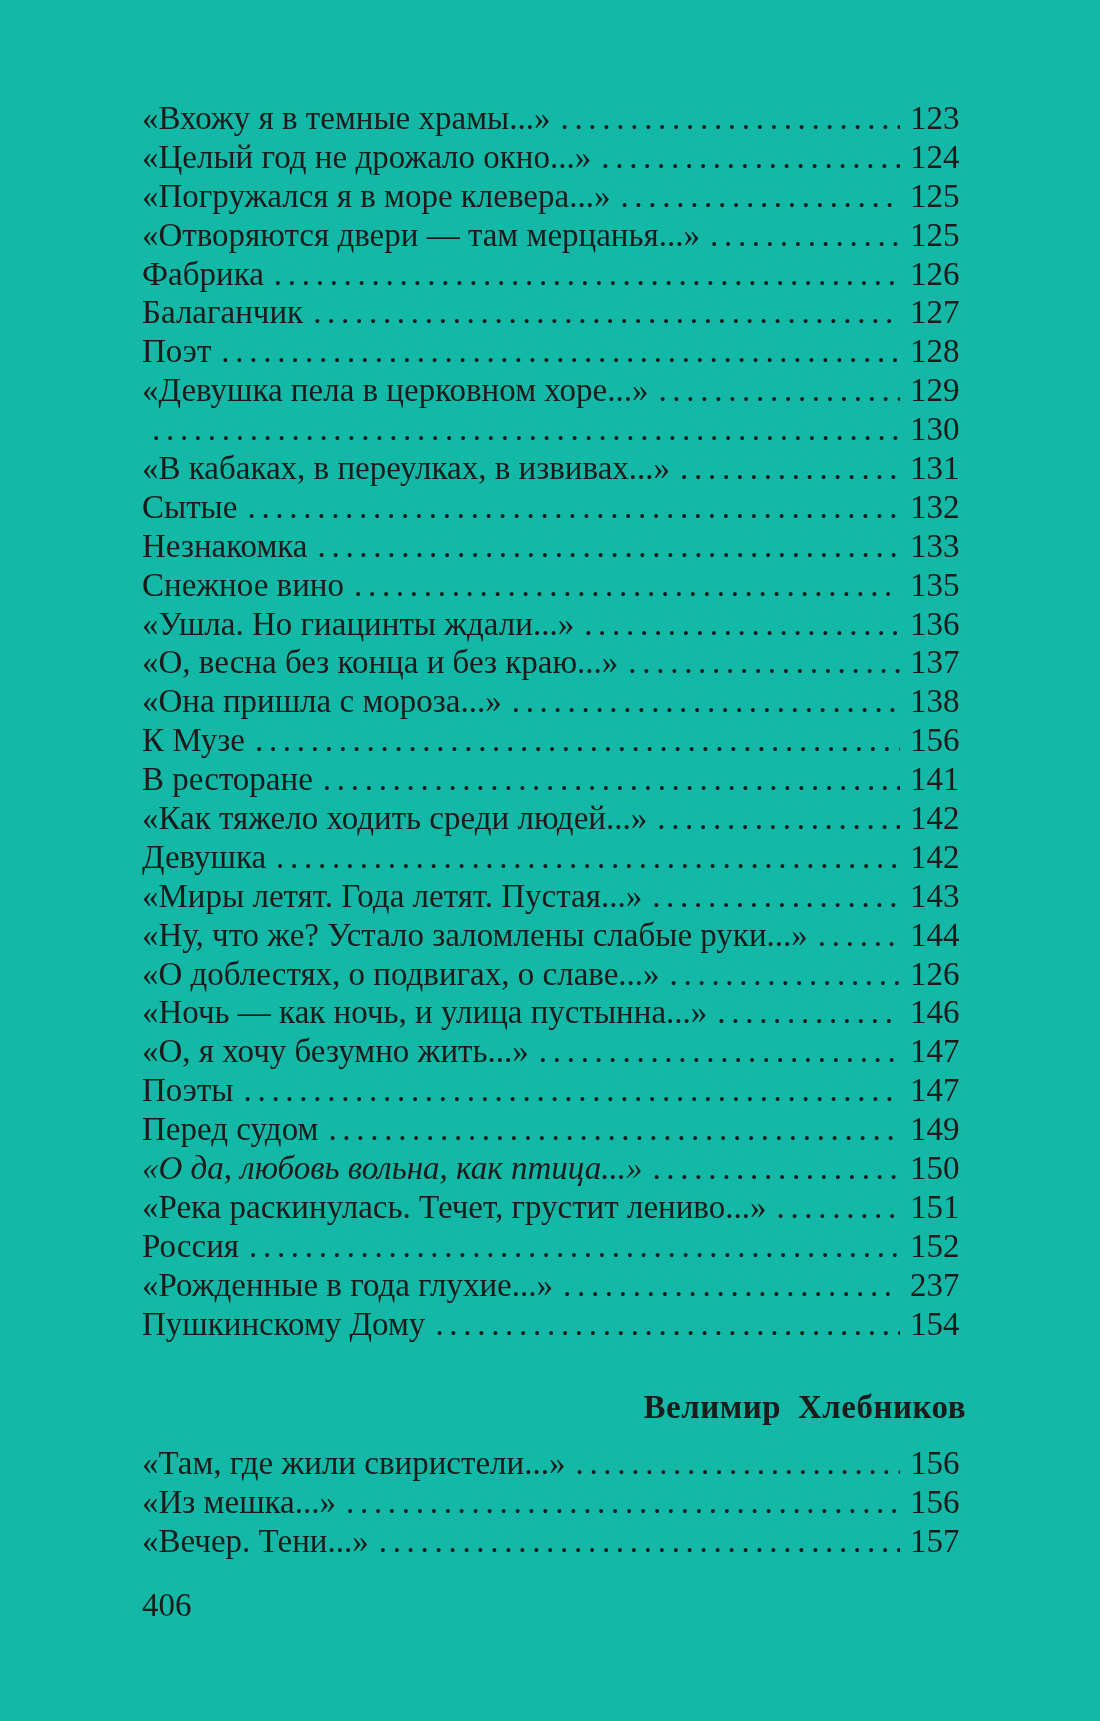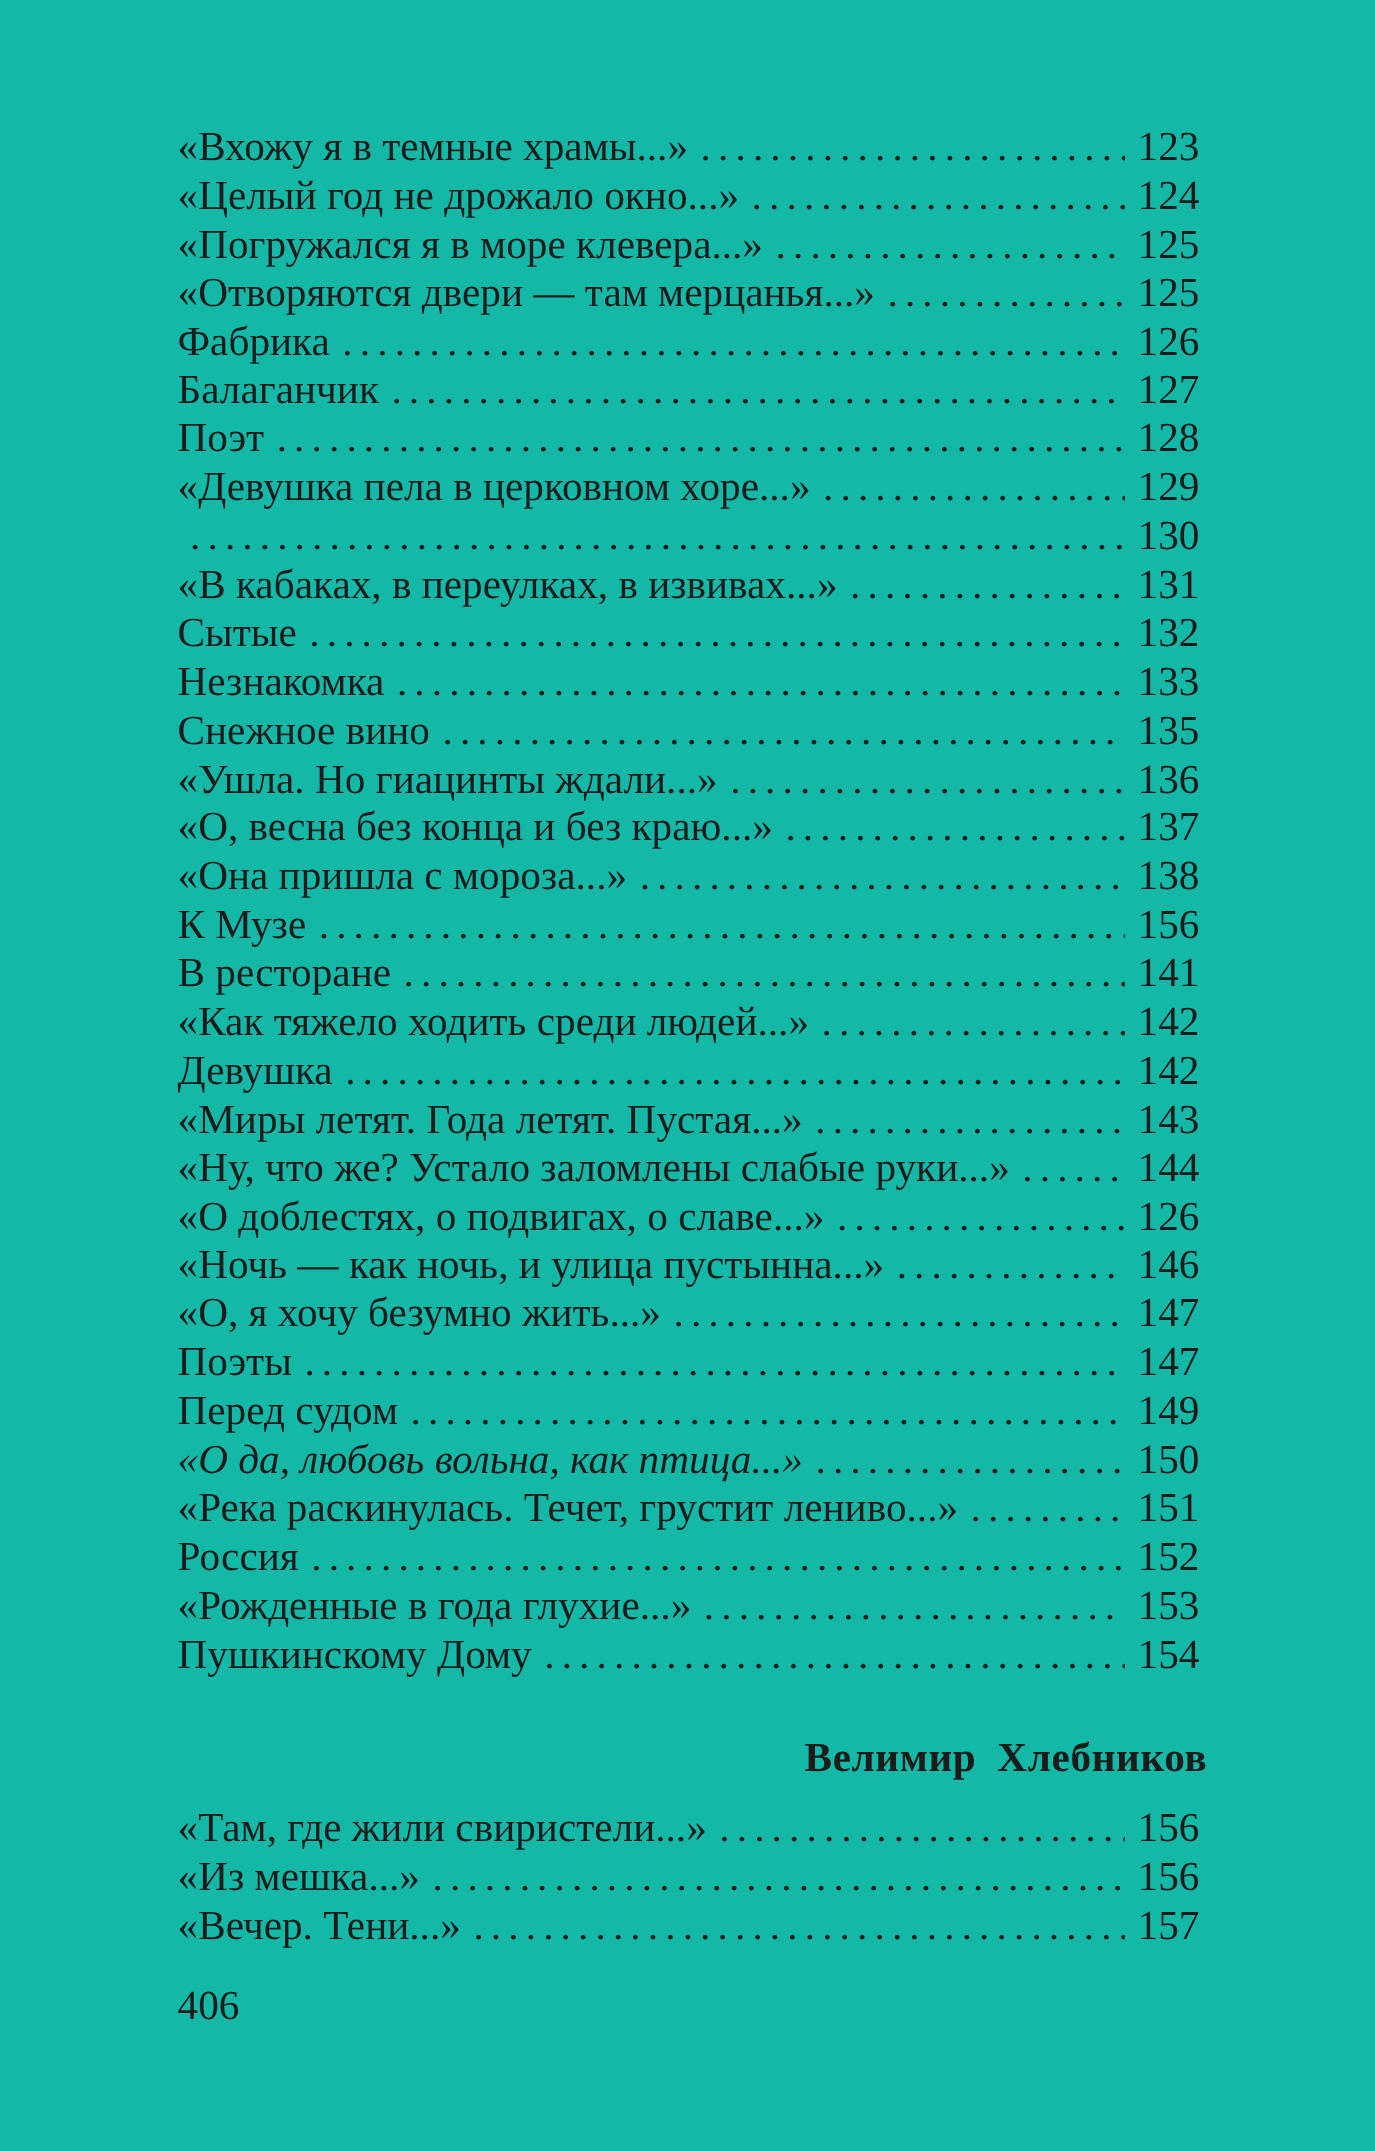--- a/index.html
+++ b/index.html
@@ -224,21 +224,21 @@
           <span class="toc-page">151</span>
         </div>
         <div class="toc-row">
           <span class="toc-title">Россия</span>
           <span class="toc-dots"></span>
           <span class="toc-page">152</span>
         </div>
         <div class="toc-row">
           <span class="toc-title">«Рожденные в года глухие...»</span>
           <span class="toc-dots"></span>
-          <span class="toc-page">153</span>
+          <span class="toc-page">237</span>
         </div>
         <div class="toc-row">
           <span class="toc-title">Пушкинскому Дому</span>
           <span class="toc-dots"></span>
           <span class="toc-page">154</span>
         </div>
       </section>
       <section class="toc-section">
         <h2 class="section-heading">Велимир Хлебников</h2>
         <div class="toc-row">

